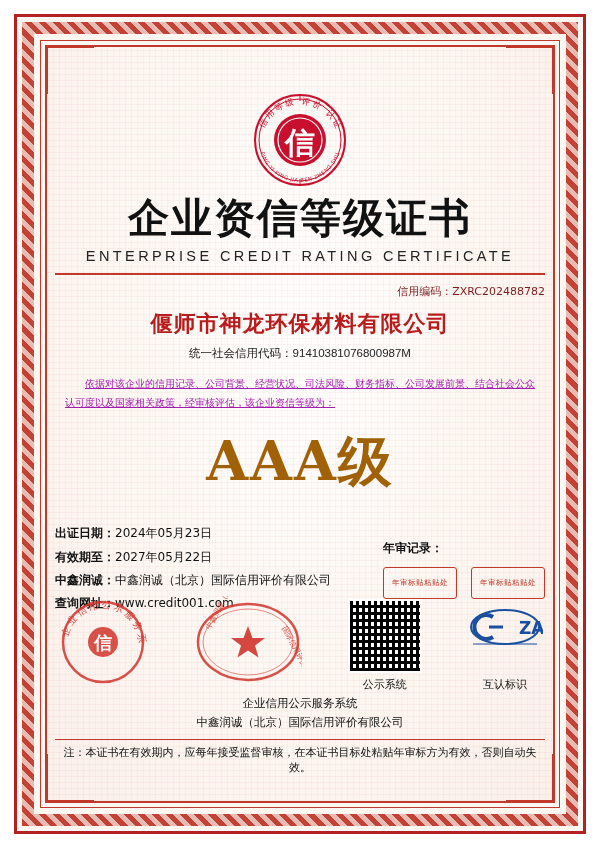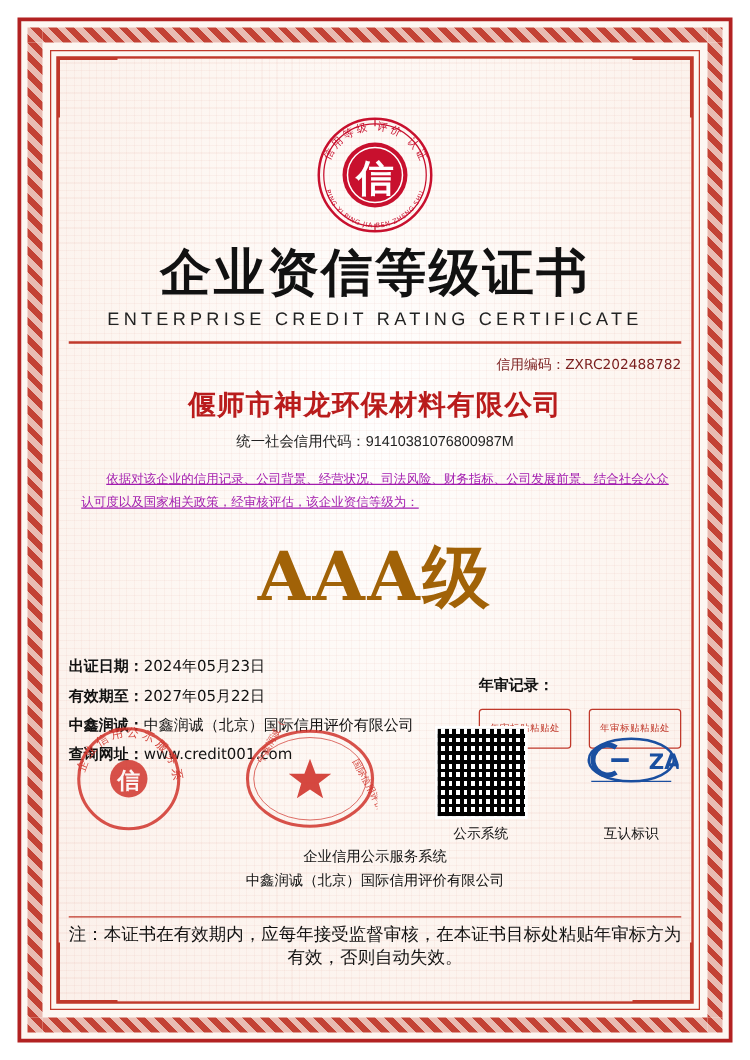--- a/index.html
+++ b/index.html
@@ -206,24 +206,24 @@
 
   .footer-lines {
     margin-top: 2px;
     font-size: 11.5px;
     line-height: 1.6;
     color: #111111;
     font-family: "DejaVu Sans", sans-serif;
     text-align: center;
   }
   .footnote {
-    margin-top: 20px;
+    margin-top: 8px;
     padding-top: 5px;
     border-top: 1px solid #c0392b;
-    font-size: 14px;
+    font-size: 11px;
     color: #111111;
     text-align: center;
     font-family: "DejaVu Sans", sans-serif;
   }
 
   .qr {
     width: 70px; height: 70px;
     background-color: #ffffff;
     background-image:
       repeating-linear-gradient(90deg, #000 0 3px, #fff 3px 6px),

